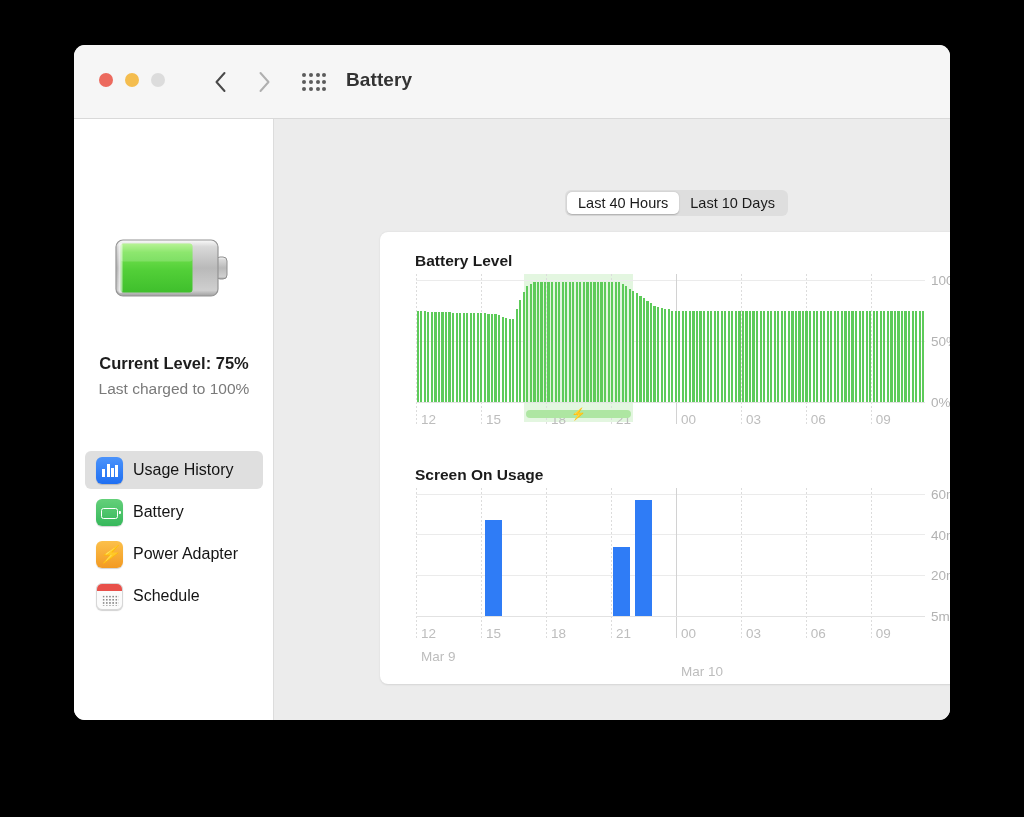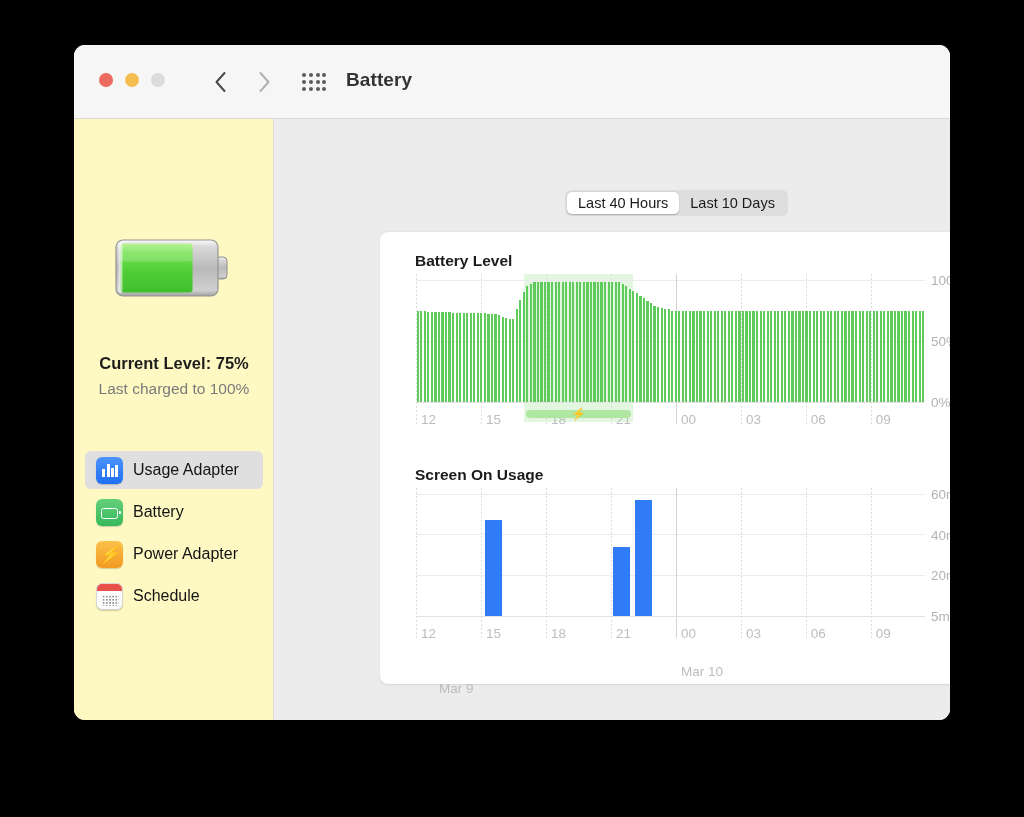--- a/index.html
+++ b/index.html
@@ -78,21 +78,21 @@
     border: none; outline: none; background: transparent;
     font-family: "Liberation Sans", sans-serif;
     font-size: 15px; color: #333;
   }
   #search-input::placeholder { color: #b0b0b0; }
 
   
   #sidebar {
     position: absolute; left: 0; top: 74px;
     width: 200px; height: 601px;
-    background: #fef9c3;
+    background: #ffffff;
     border-right: 1px solid #dcdcdc;
     box-sizing: border-box;
   }
   #battery-icon-big {
     position: absolute; left: 34px; top: 116px;
     width: 130px; height: 66px;
   }
   #level-text {
     position: absolute; left: 0; top: 235px; width: 200px;
     text-align: center; font-size: 16.5px; font-weight: bold; color: #1d1d1d;
@@ -317,21 +317,21 @@
 
     <div id="navlist">
 
       <div class="navitem selected">
         <span class="navicon ic-usage">
           <b></b>
             <b></b>
             <b></b>
             <b></b>
         </span>
-        <span class="nlabel">Usage Adapter</span>
+        <span class="nlabel">Usage History</span>
       </div>
 
       <div class="navitem">
         <span class="navicon ic-batt">
             <i></i>
           </span>
         <span class="nlabel">Battery</span>
       </div>
 
       <div class="navitem">
@@ -556,21 +556,21 @@
           <div class="xlab" style="left: 199.936px; top: 132px;">21</div>
           <div class="gridline-v" style="left: 259.915px; height: 150px; top: -6px; background: rgb(210, 210, 210);"></div>
           <div class="xlab" style="left: 264.915px; top: 132px;">00</div>
           <div class="gridline-v" style="left: 324.894px; height: 150px; top: -6px;"></div>
           <div class="xlab" style="left: 329.894px; top: 132px;">03</div>
           <div class="gridline-v" style="left: 389.872px; height: 150px; top: -6px;"></div>
           <div class="xlab" style="left: 394.872px; top: 132px;">06</div>
           <div class="gridline-v" style="left: 454.851px; height: 150px; top: -6px;"></div>
           <div class="xlab" style="left: 459.851px; top: 132px;">09</div>
           <div class="axis-bottom" style="top: 122px;"></div>
-          <div class="daylab" style="left: 23px; top: 155px; margin-top: 32px;">Mar 9</div>
+          <div class="daylab" style="left: 5px; top: 155px;">Mar 9</div>
           <div class="daylab" style="left: 264.915px; top: 170px;">Mar 10</div>
           <div class="bar" style="left: 69.4745px; width: 17px; height: 95.5667px; background: rgb(47, 124, 246);"></div>
           <div class="bar" style="left: 197.266px; width: 17px; height: 69.1333px; background: rgb(47, 124, 246);"></div>
           <div class="bar" style="left: 218.926px; width: 17px; height: 115.9px; background: rgb(47, 124, 246);"></div>
         </div>
 
     </div>
 
   </div>
 </div>

